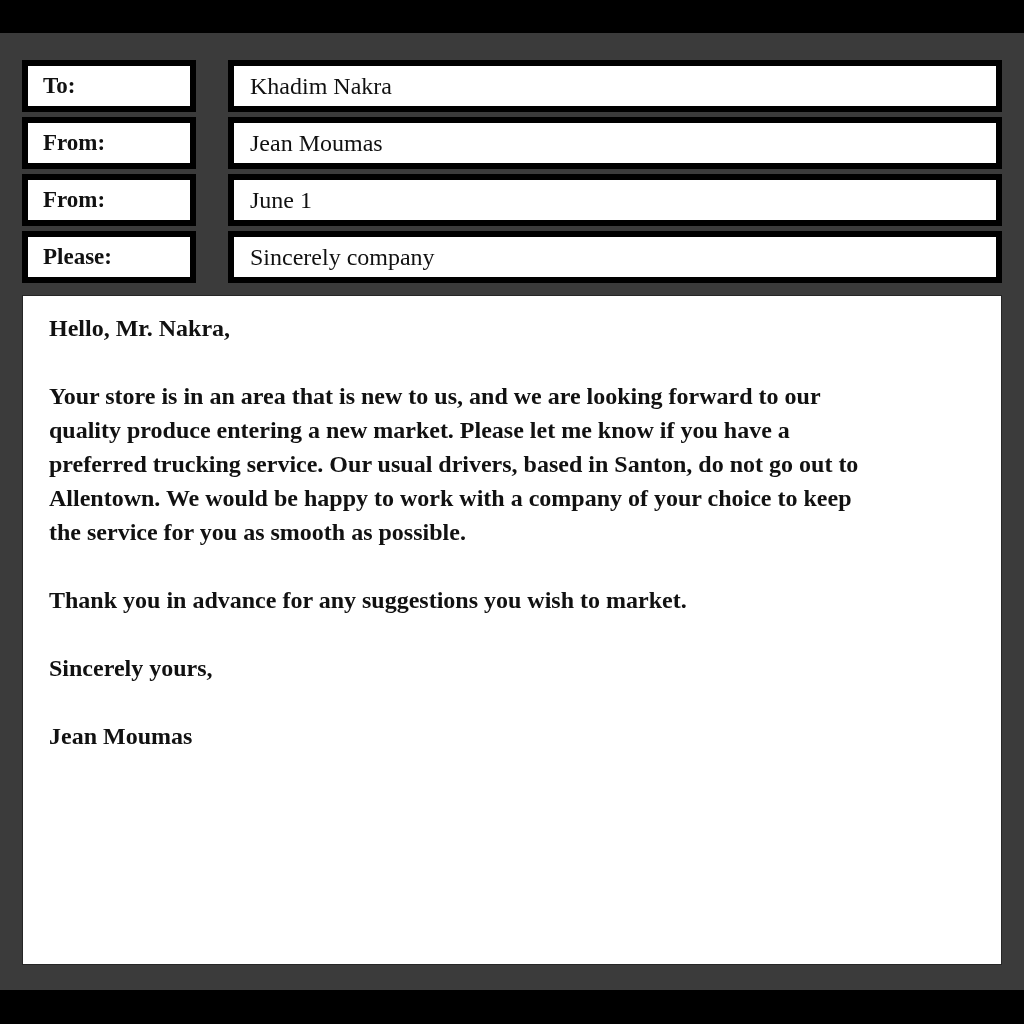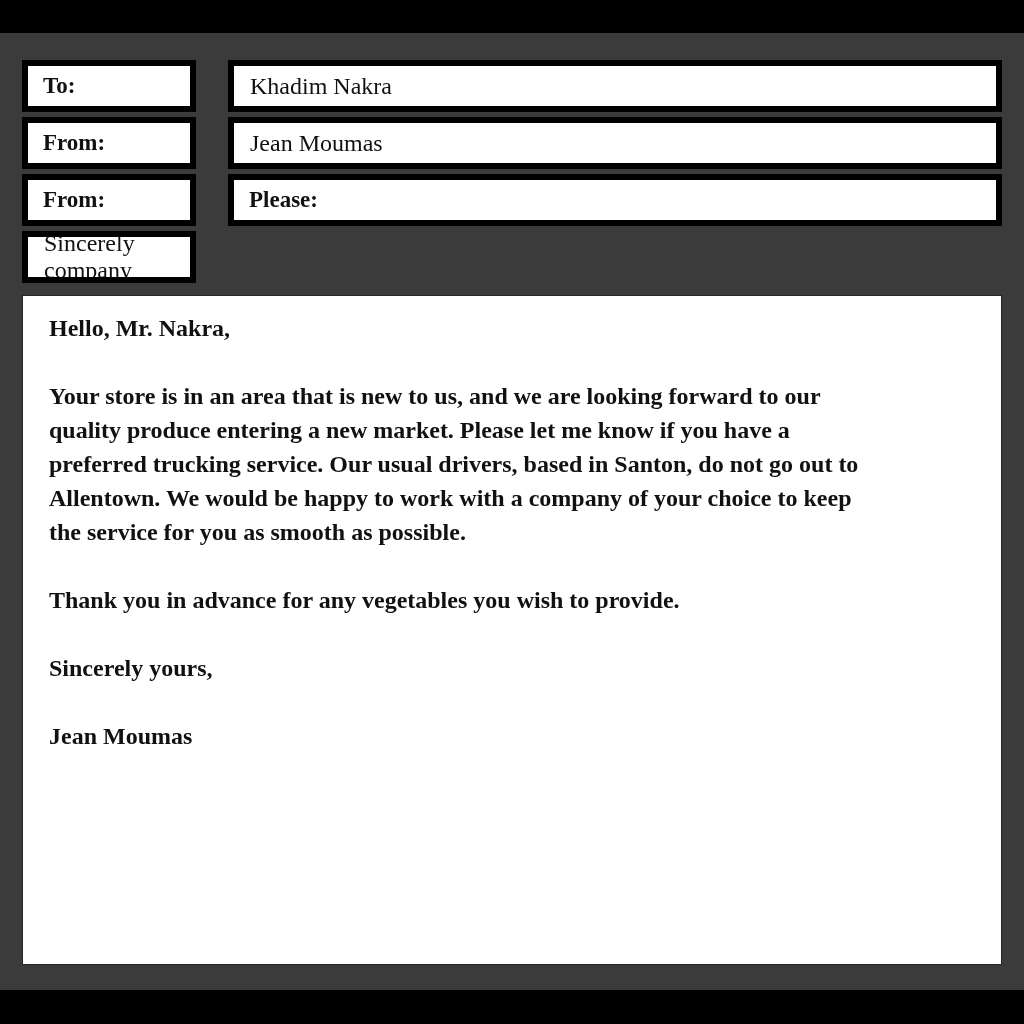--- a/index.html
+++ b/index.html
@@ -87,35 +87,38 @@
       <div class="label-box">
         <span>From:</span>
       </div>
       <div class="value-box">
         <span>Jean Moumas</span>
       </div>
 
       <div class="label-box">
         <span>From:</span>
       </div>
+      <div class="value-box">
+        <span>June 1</span>
+      </div>
 
       <div class="label-box">
         <span>Please:</span>
       </div>
       <div class="value-box">
         <span>Sincerely company</span>
       </div>
     </div>
 
     <div class="body-box">
       <p>Hello, Mr. Nakra,</p>
       <p>Your store is in an area that is new to us, and we are looking forward to our
 quality produce entering a new market. Please let me know if you have a
 preferred trucking service. Our usual drivers, based in Santon, do not go out to
 Allentown. We would be happy to work with a company of your choice to keep
 the service for you as smooth as possible.</p>
-      <p>Thank you in advance for any vegetables you wish to provide.</p>
+      <p>Thank you in advance for any suggestions you wish to market.</p>
       <p>Sincerely yours,</p>
       <p>Jean Moumas</p>
     </div>
 
   </div>
 </div>
 
 </body></html>

